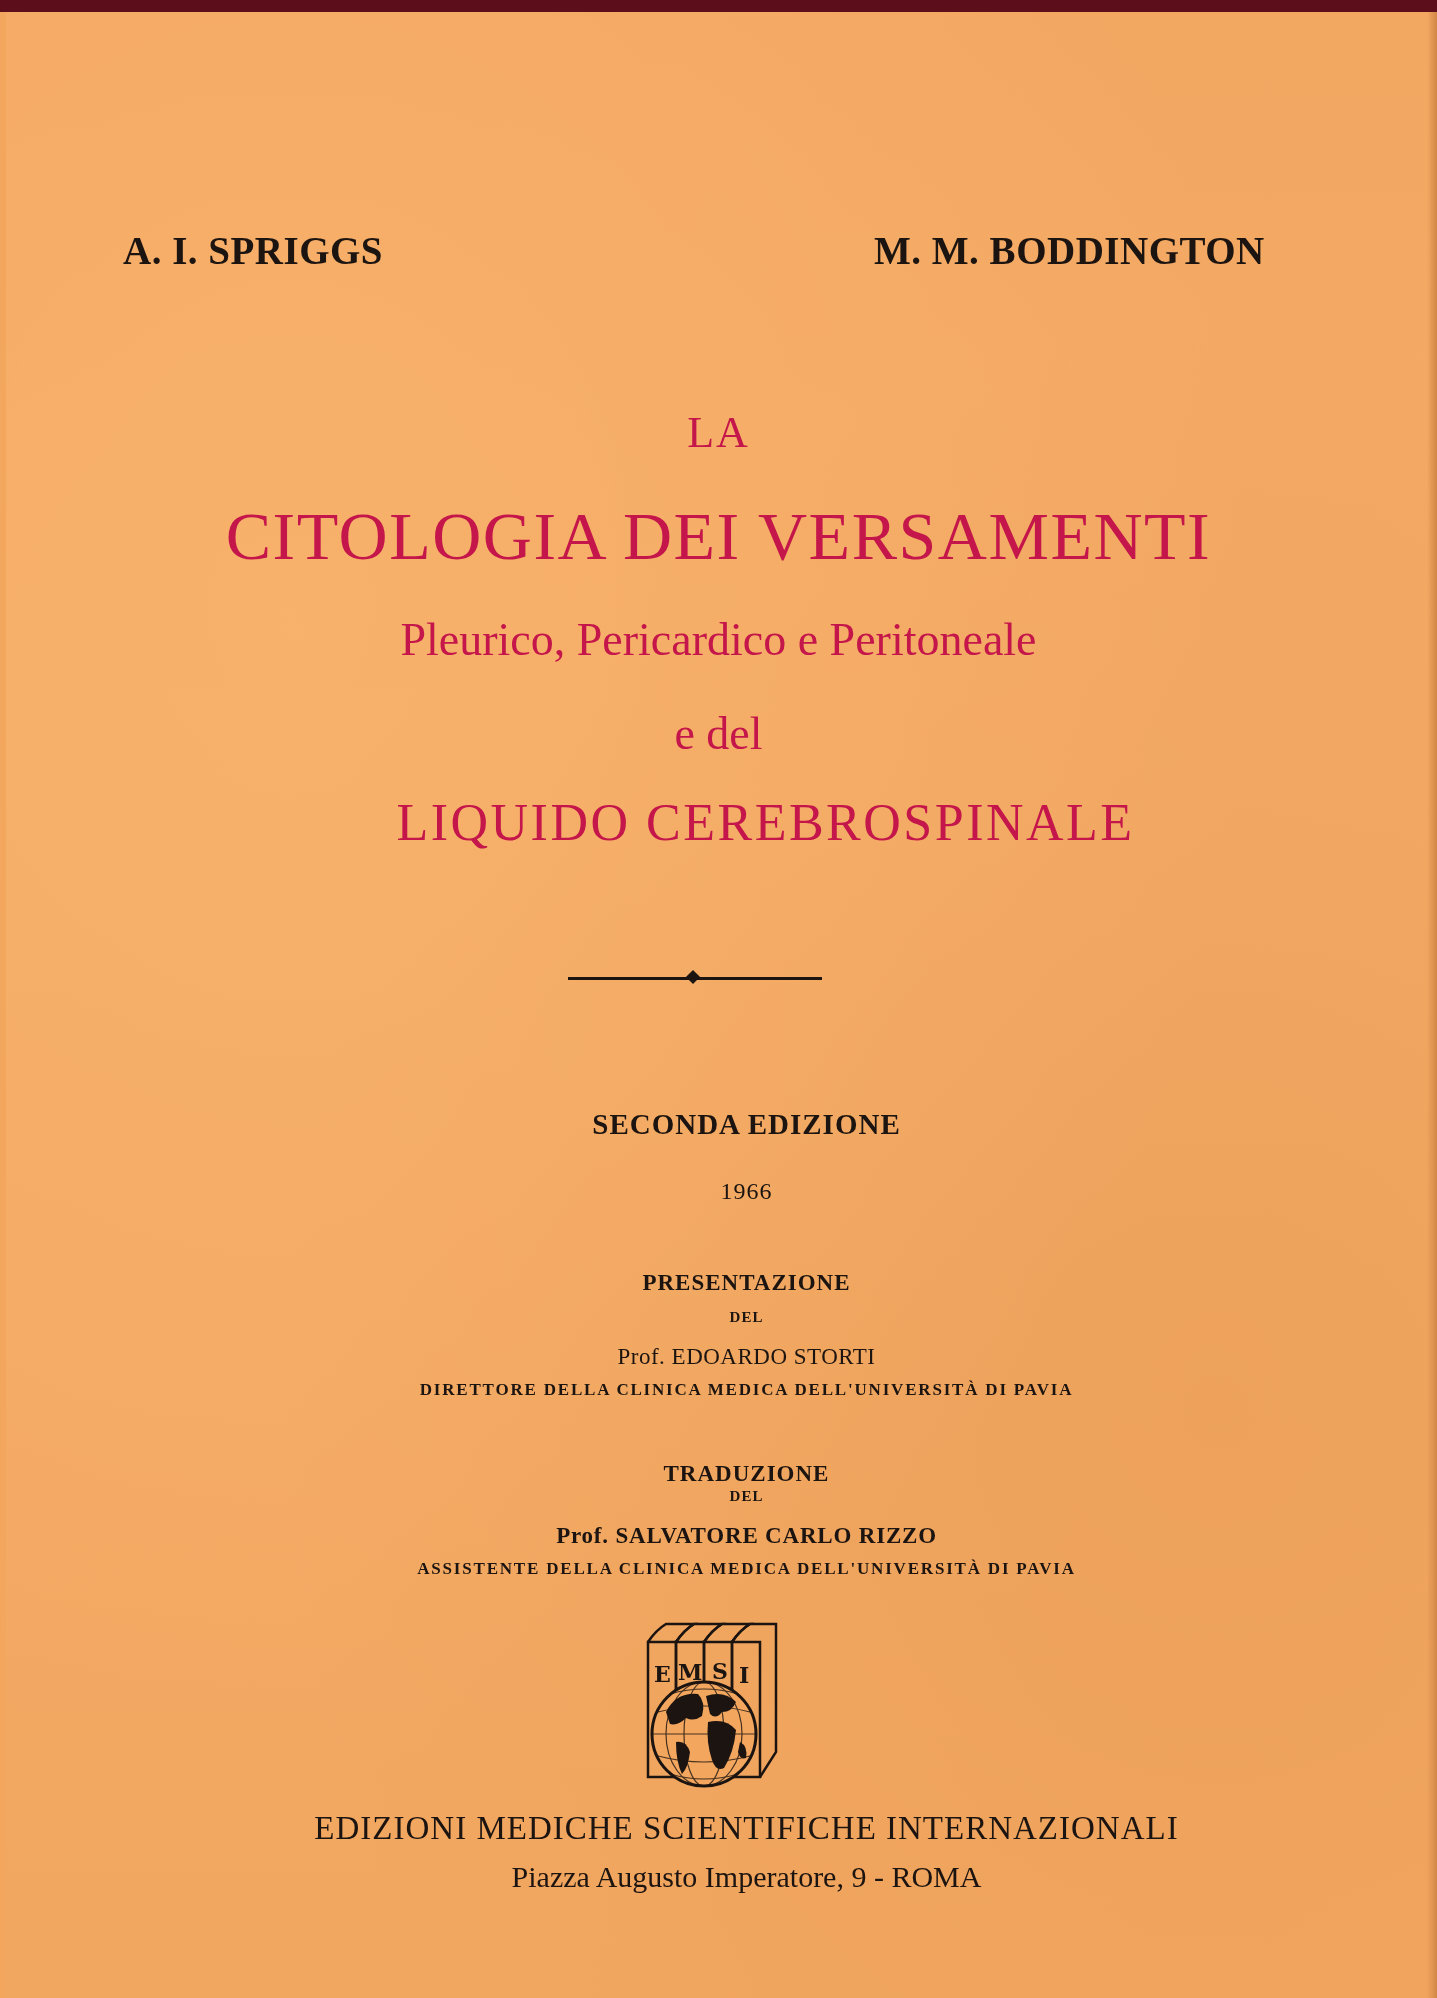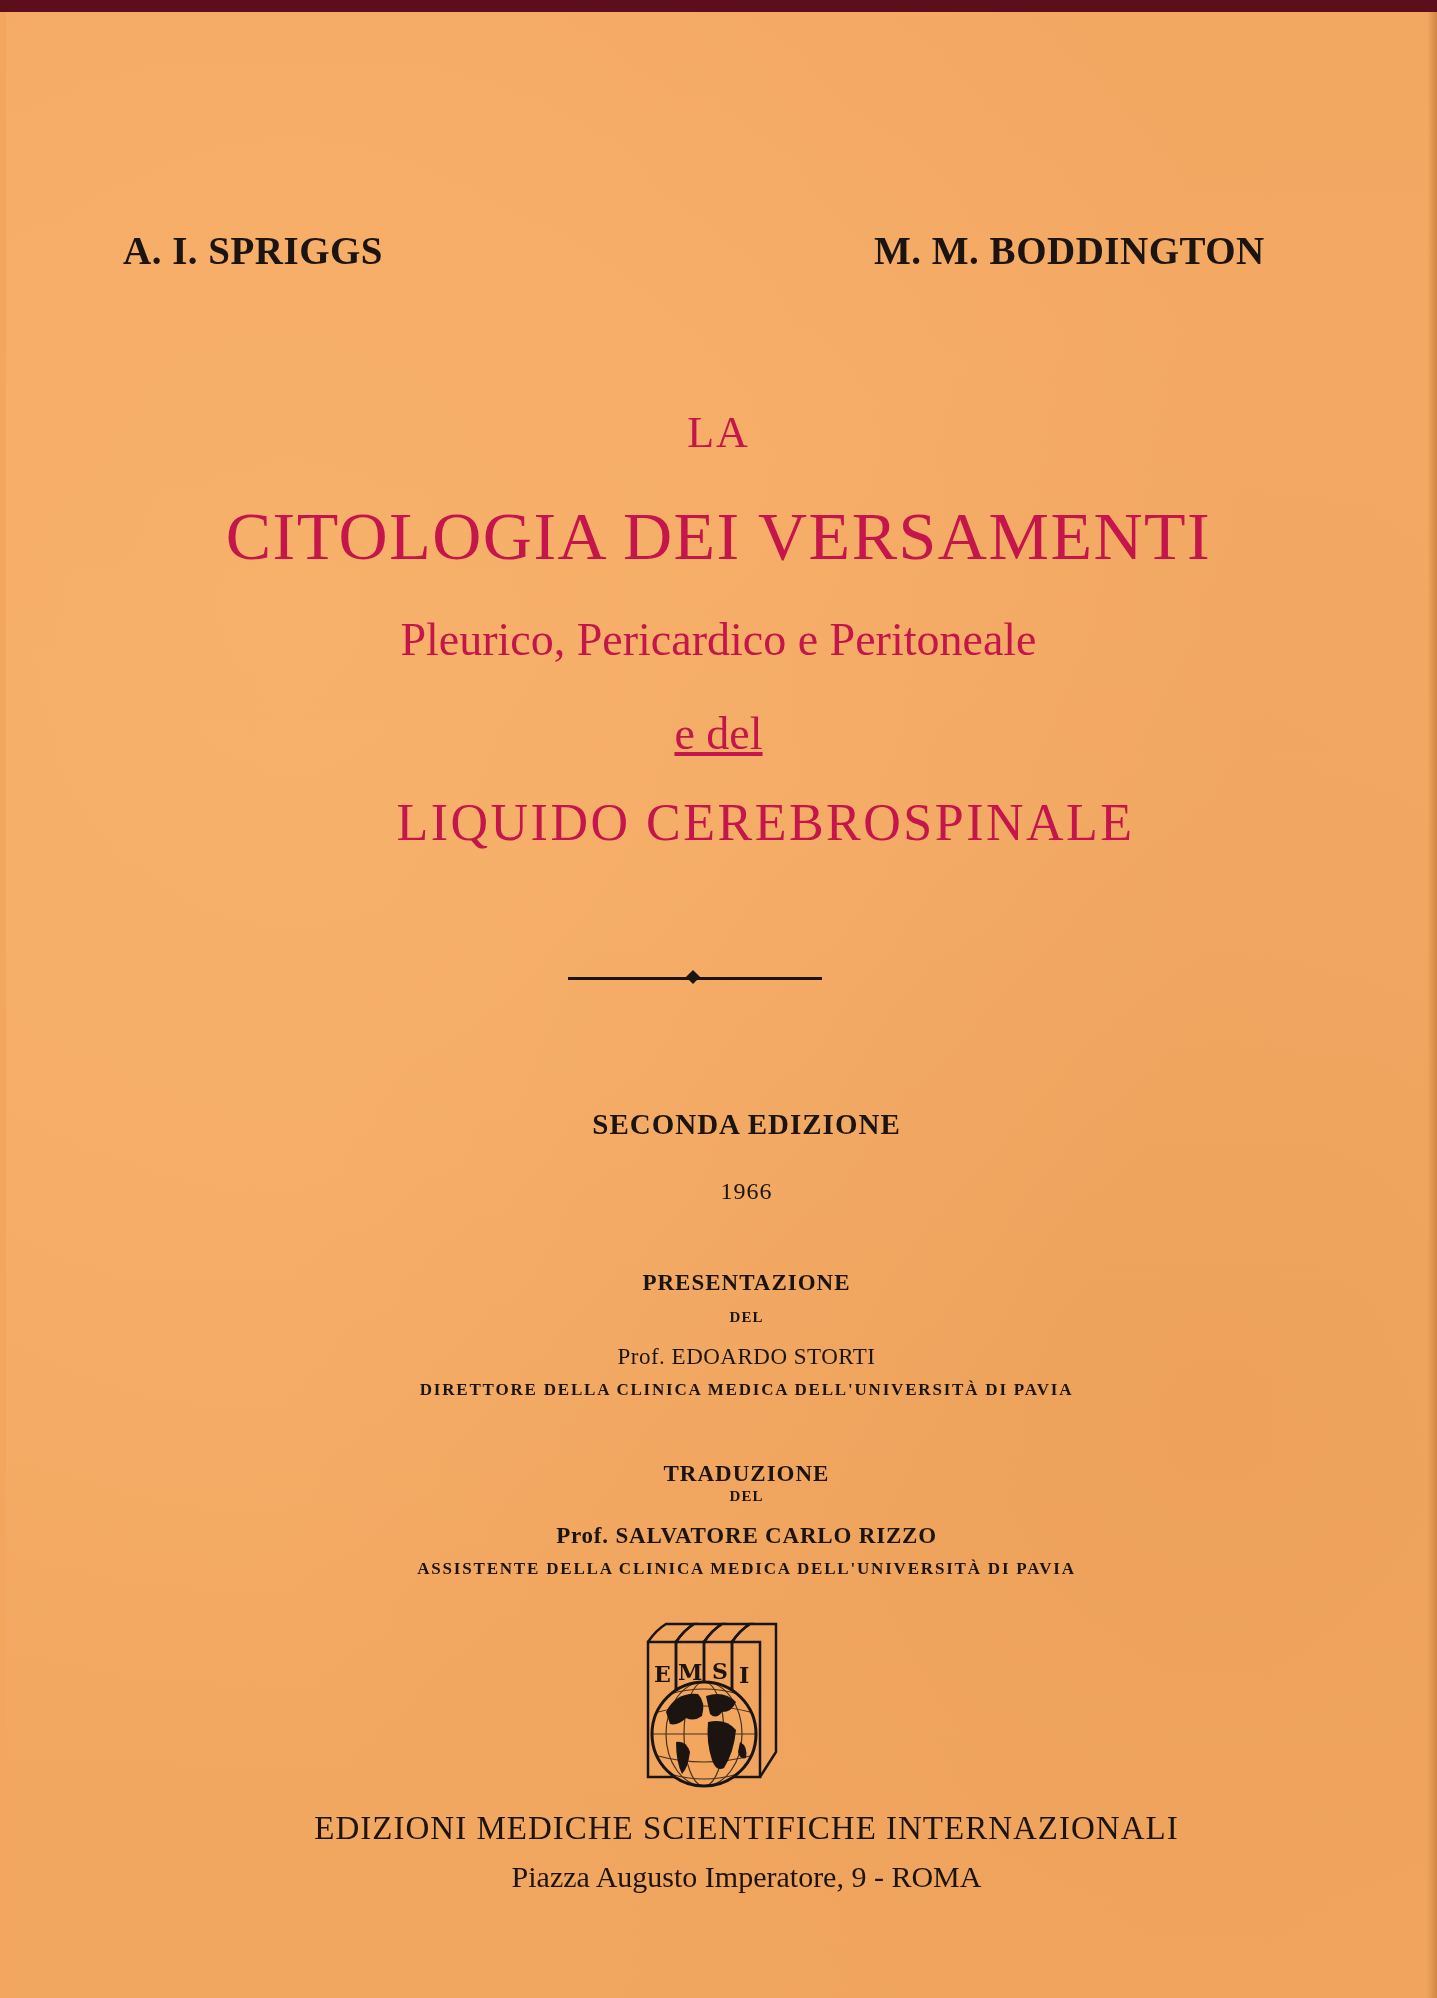--- a/index.html
+++ b/index.html
@@ -32,21 +32,21 @@
   .author {
     position: absolute; top: 228px; font-weight: bold; font-size: 39px; color: #1c1410;
     letter-spacing: 0.5px; white-space: nowrap;
   }
   .author-left { left: 123px; }
   .author-right { left: 850px; margin-left: 24px; }
 
   .t-la { top: 400px; font-size: 44px; letter-spacing: 2px; }
   .t-main { top: 490px; font-size: 68px; letter-spacing: 1.5px; }
   .t-sub { top: 606px; font-size: 46px; }
-  .t-edel { top: 700px; font-size: 46px; text-decoration: underline; }
+  .t-edel { top: 700px; font-size: 46px; }
   .t-liq { top: 786px; font-size: 52px; letter-spacing: 2.5px; padding-left: 47px; }
 
   .divider {
     position: absolute; left: 568px; top: 977px; width: 254px; height: 3px; background: #1c1410;
   }
   .divider-diamond {
     position: absolute; left: 688px; top: 972px; width: 10px; height: 10px;
     background: #1c1410; transform: rotate(45deg);
   }
 

